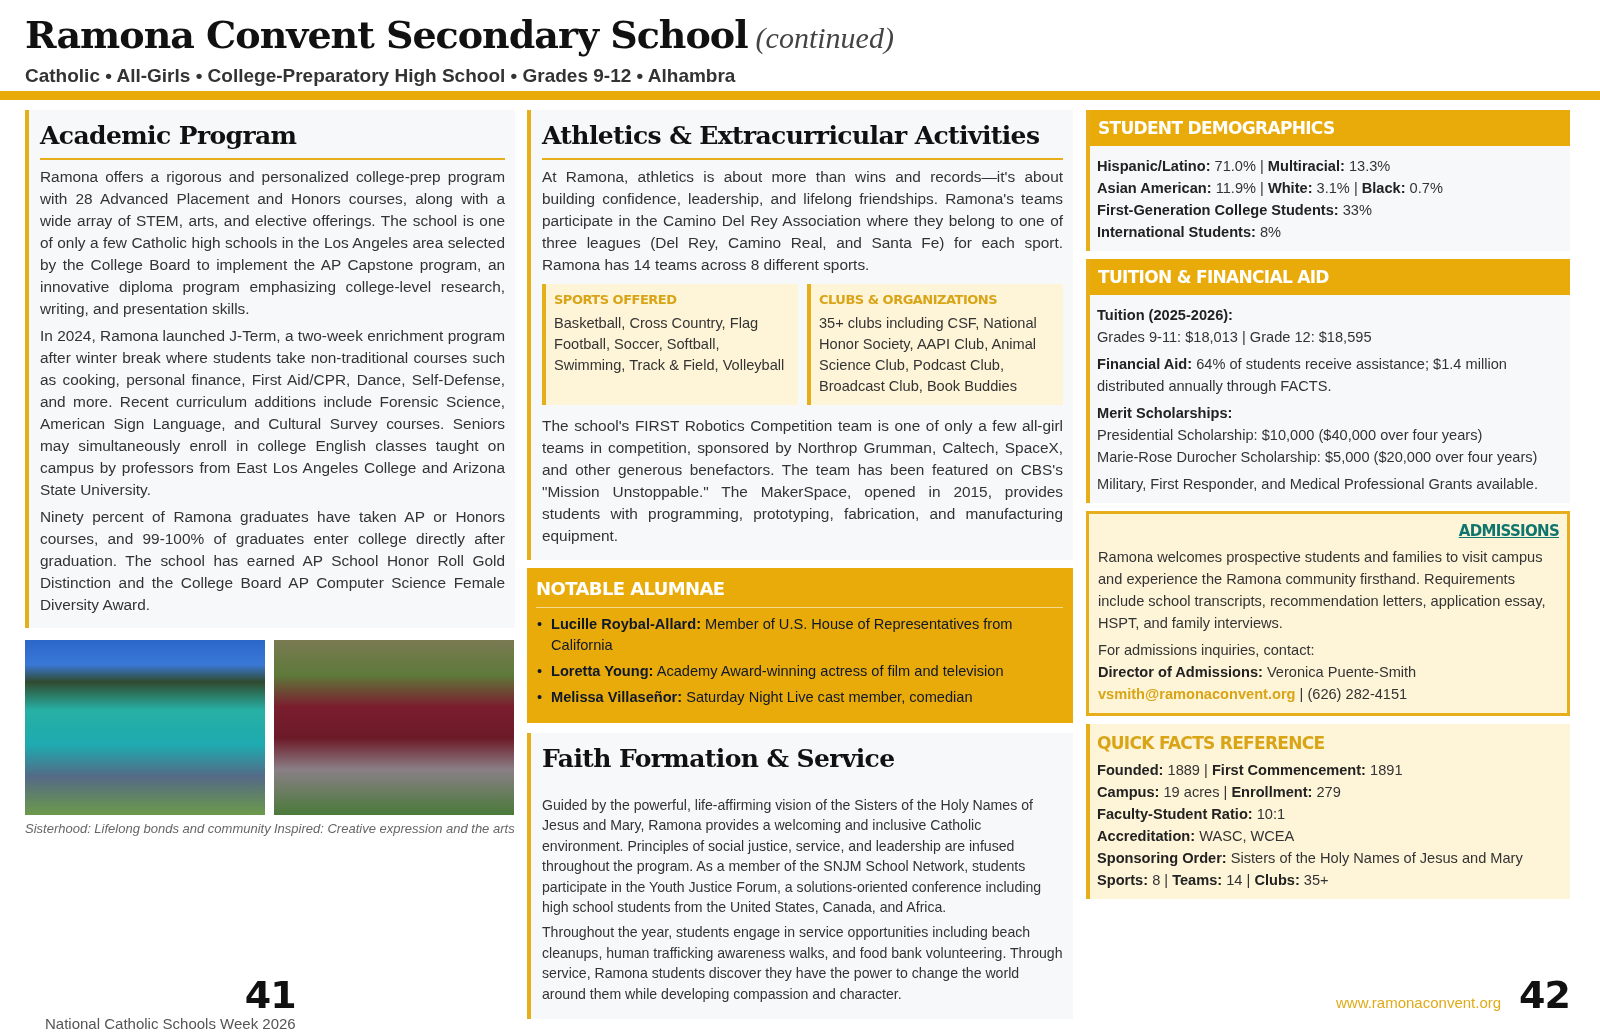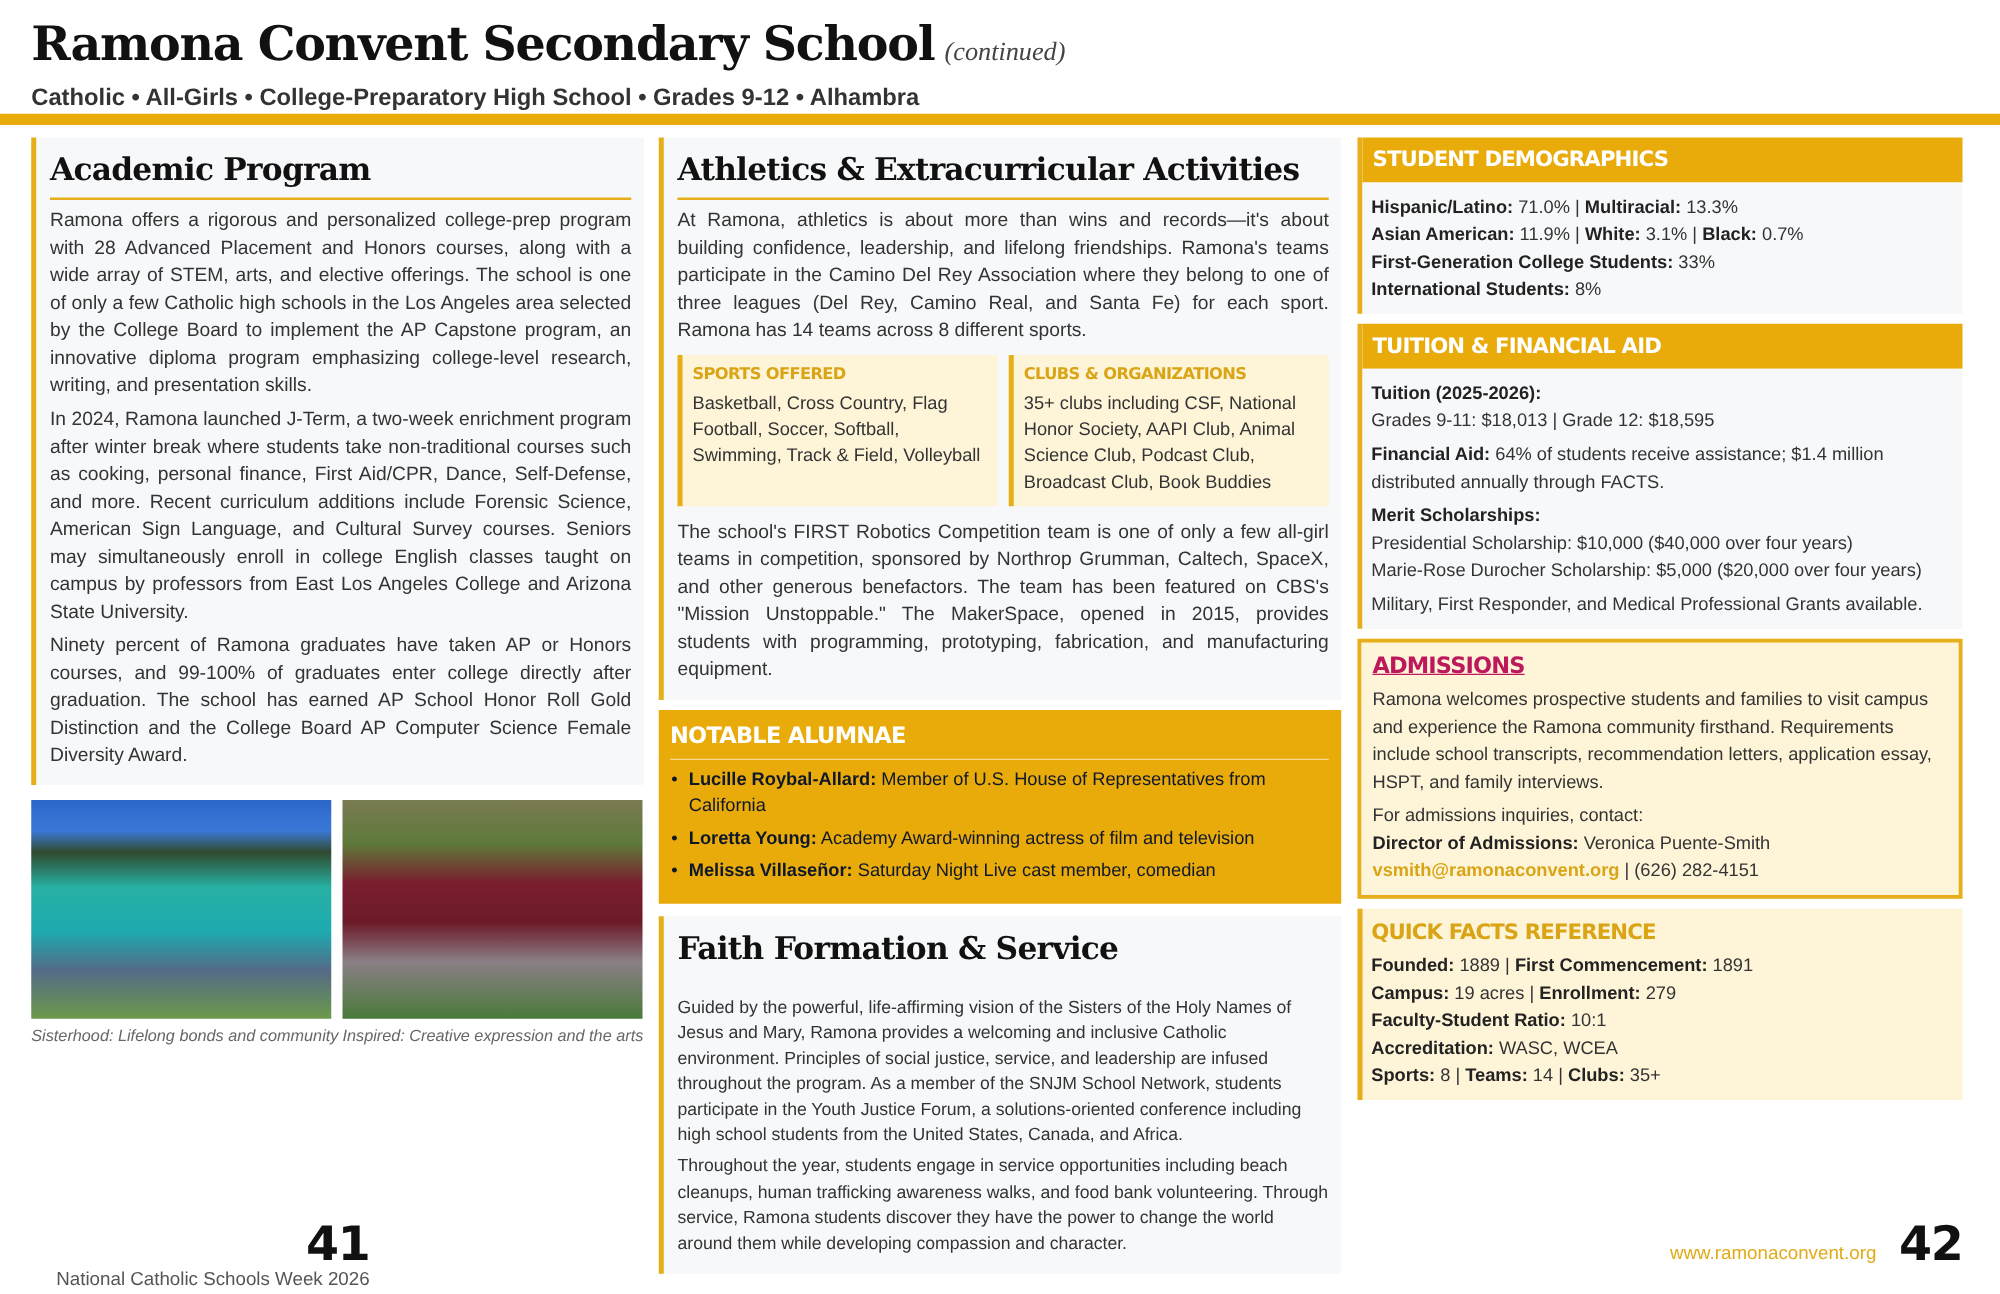--- a/index.html
+++ b/index.html
@@ -1,21 +1,21 @@
 <!DOCTYPE html>
 <html><head>
 <meta charset="utf-8">
 <style>
   * { box-sizing: border-box; margin: 0; padding: 0; }
   html, body { width: 1600px; height: 1035px; background: #ffffff; overflow: hidden; }
   body { font-family: "Liberation Sans", sans-serif; color: #2b2b2b; position: relative; }
 
   .header { position: absolute; left: 25px; top: 10px; width: 1560px; }
   .title { font-family: "DejaVu Serif", serif; font-weight: bold; font-size: 38px; color: #111; letter-spacing: -1px; line-height: 50px; }
-  .title .cont { font-family: "Liberation Serif", serif; font-style: italic; font-weight: normal; font-size: 21px; color: #444; letter-spacing: 0; margin-left: 8px; }
+  .title .cont { font-family: "Liberation Serif", serif; font-style: italic; font-weight: normal; font-size: 30px; color: #444; letter-spacing: 0; margin-left: 8px; }
   .subtitle { font-size: 19px; color: #333; margin-top: 2px; font-family: "Liberation Sans", sans-serif; font-weight: bold; }
   .gold-rule { position: absolute; left: 0; top: 91px; width: 1600px; height: 9px; background: #e9ab0a; }
 
   .col { position: absolute; top: 110px; }
   .col1 { left: 25px; width: 490px; }
   .col2 { left: 527px; width: 546px; }
   .col3 { left: 1086px; width: 484px; }
 
   .card { background: #f7f8fa; border-left: 4px solid #e5ae1a; padding: 10px 10px 10px 11px; }
   .card h2 { font-family: "DejaVu Serif", serif; font-weight: bold; font-size: 25px; color: #111; letter-spacing: -0.6px; line-height: 32px; }
@@ -44,21 +44,21 @@
 
   .side-box { border-left: 4px solid #e5ae1a; margin-bottom: 8px; }
   .side-box .bar { background: #e9ab0a; padding: 8px 8px; }
   .side-box .bar h3 { font-family: "DejaVu Sans", sans-serif; font-weight: bold; font-size: 17px; color: #fff; letter-spacing: -0.7px; text-transform: uppercase; }
   .side-box .body { background: #f7f8fa; padding: 9px 8px 8px 7px; }
   .line { font-size: 14.6px; line-height: 22px; color: #333; }
   .line b { color: #222; }
   .gap { height: 5px; }
 
   .admissions { border: 3px solid #e5ae1a; background: #fef4d8; padding: 8px 8px 8px 9px; margin-bottom: 8px; }
-  .admissions h3 { font-family: "DejaVu Sans", sans-serif; font-weight: bold; font-size: 18px; color: #be185d; letter-spacing: -0.7px; text-transform: uppercase; text-decoration: underline; margin-bottom: 6px; }
+  .admissions h3 { font-family: "DejaVu Sans", sans-serif; font-weight: bold; font-size: 15px; color: #0f766e; letter-spacing: -0.7px; text-transform: uppercase; text-decoration: underline; margin-bottom: 6px; text-align: right; }
   .admissions a { color: #d9a516; font-weight: bold; text-decoration: none; }
 
   .facts { background: #fef4d8; border-left: 4px solid #e5ae1a; padding: 9px 8px 8px 7px; }
   .facts h3 { font-family: "DejaVu Sans", sans-serif; font-weight: bold; font-size: 17px; color: #d9a516; letter-spacing: -0.7px; text-transform: uppercase; margin-bottom: 6px; }
 
   .footer-left { position: absolute; left: 25px; top: 975px; display: flex; align-items: flex-end; flex-direction: column; }
   .pg { font-family: "DejaVu Sans", sans-serif; font-weight: bold; font-size: 38px; color: #111; line-height: 40px; letter-spacing: -1px; }
   .footer-left .ftxt { font-size: 15px; color: #555; margin-left: 20px; margin-bottom: 4px; }
   .footer-right { position: absolute; right: 30px; top: 975px; display: flex; align-items: flex-end; }
   .footer-right .url { font-size: 15px; color: #e0aa18; margin-right: 18px; margin-bottom: 4px; }
@@ -163,20 +163,21 @@
     <div class="line"><b>Director of Admissions:</b><span> Veronica Puente-Smith</span></div>
     <div class="line"><a href="#">vsmith@ramonaconvent.org</a><span> | (626) 282-4151</span></div>
   </div>
 
   <div class="facts">
     <h3>Quick Facts Reference</h3>
     <div class="line"><b>Founded:</b><span> 1889</span> | <b>First Commencement:</b><span> 1891</span></div>
     <div class="line"><b>Campus:</b><span> 19 acres</span> | <b>Enrollment:</b><span> 279</span></div>
     <div class="line"><b>Faculty-Student Ratio:</b><span> 10:1</span></div>
     <div class="line"><b>Accreditation:</b><span> WASC, WCEA</span></div>
+    <div class="line"><b>Sponsoring Order:</b><span> Sisters of the Holy Names of Jesus and Mary</span></div>
     <div class="line"><b>Sports:</b><span> 8</span> | <b>Teams:</b><span> 14</span> | <b>Clubs:</b><span> 35+</span></div>
   </div>
 </div>
 
 <div class="footer-left">
   <span class="pg">41</span>
   <span class="ftxt">National Catholic Schools Week 2026</span>
 </div>
 <div class="footer-right">
   <a class="url" href="#" style="text-decoration:none">www.ramonaconvent.org</a>

